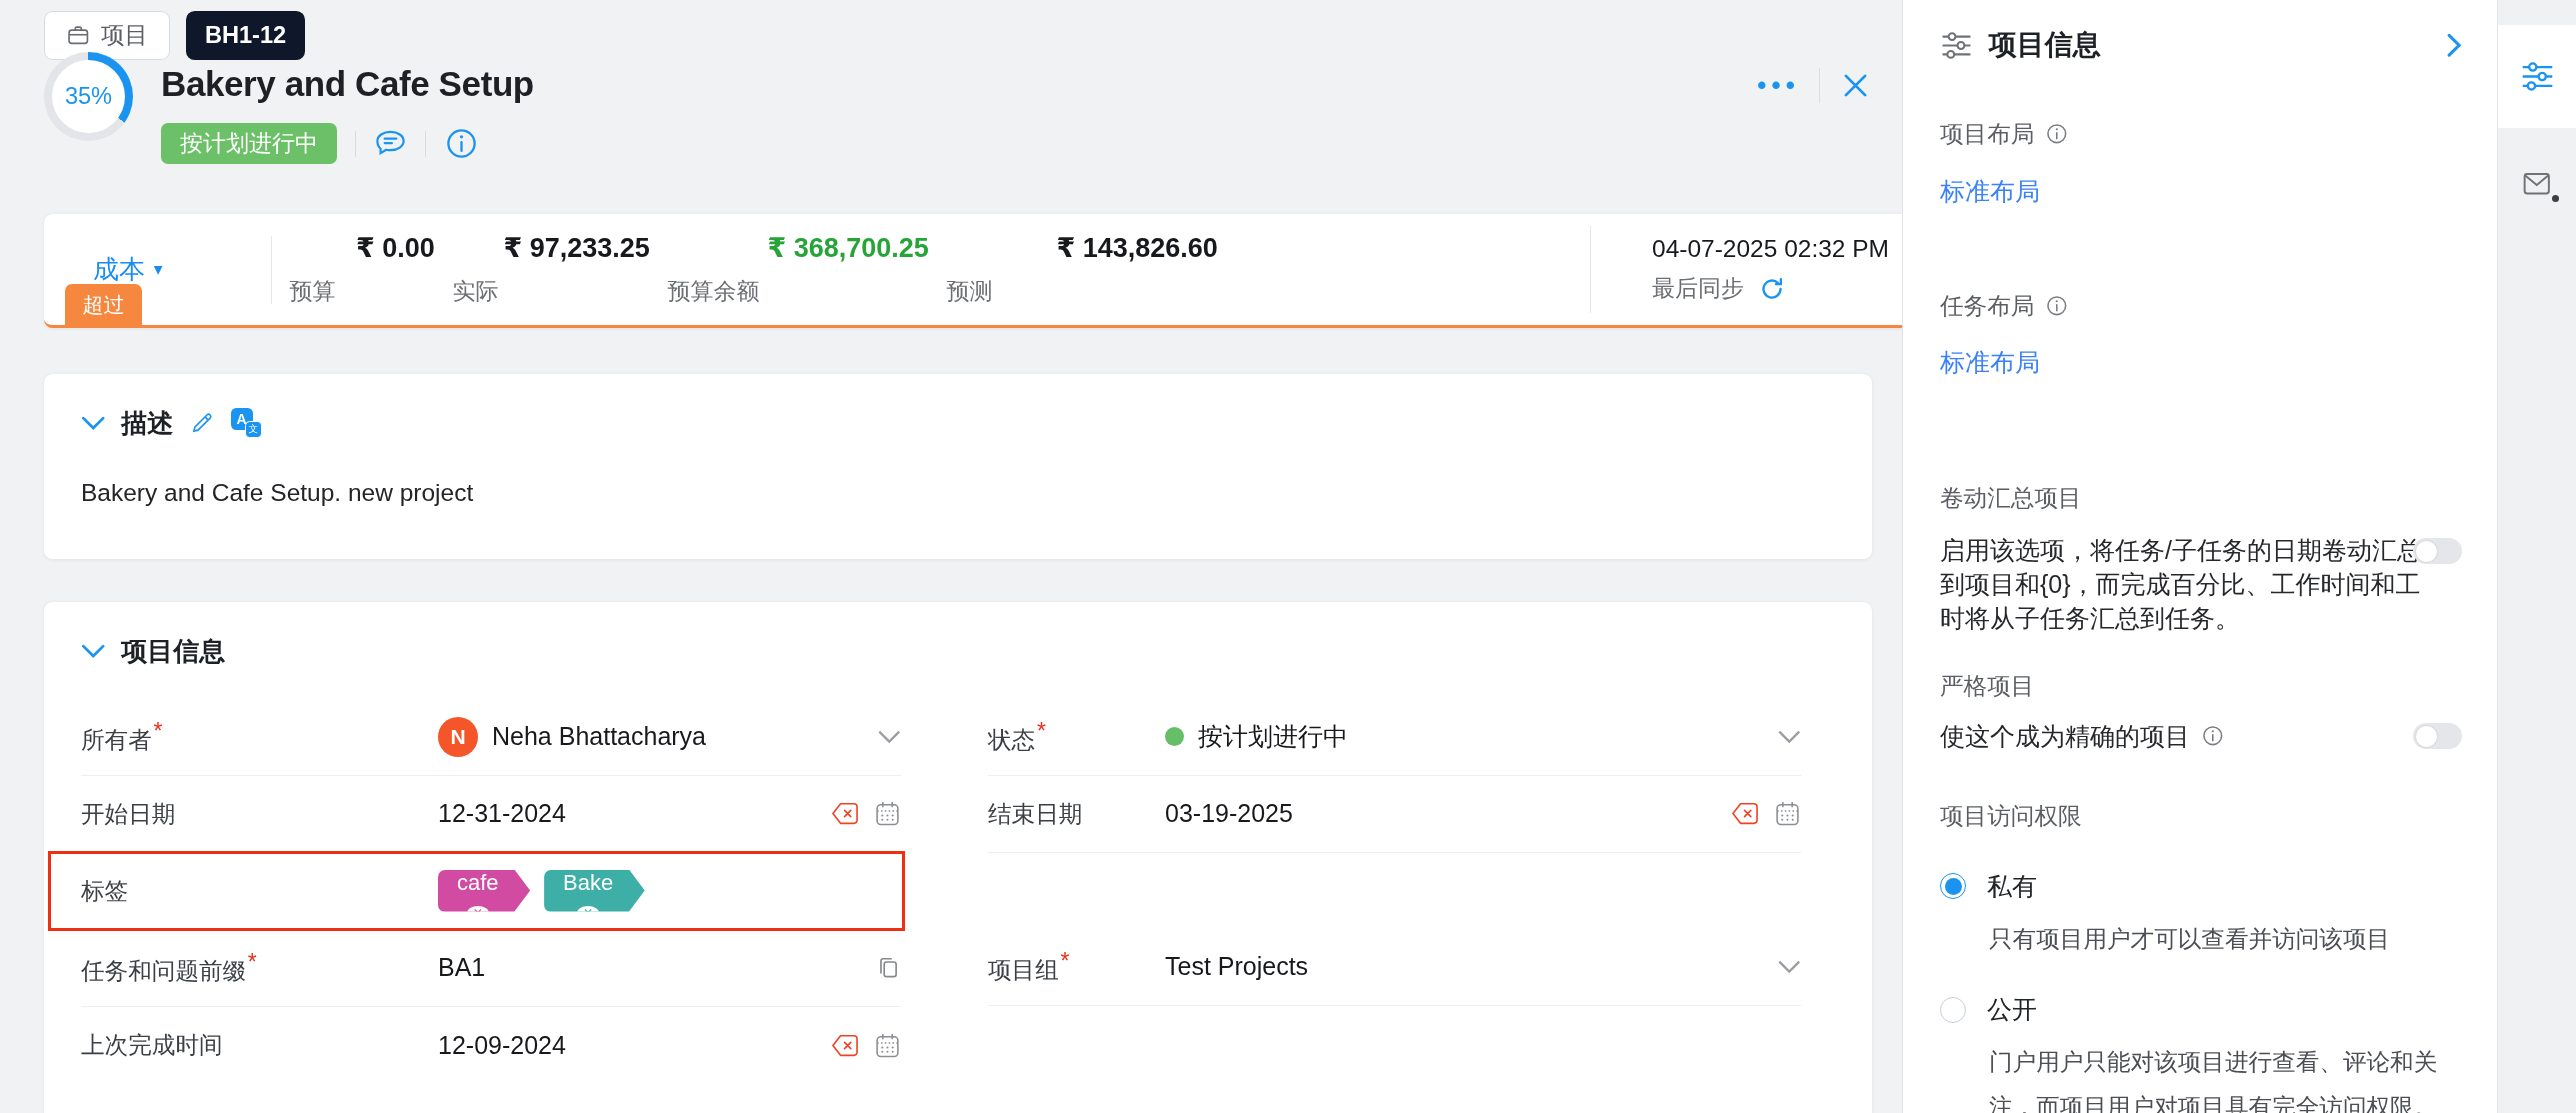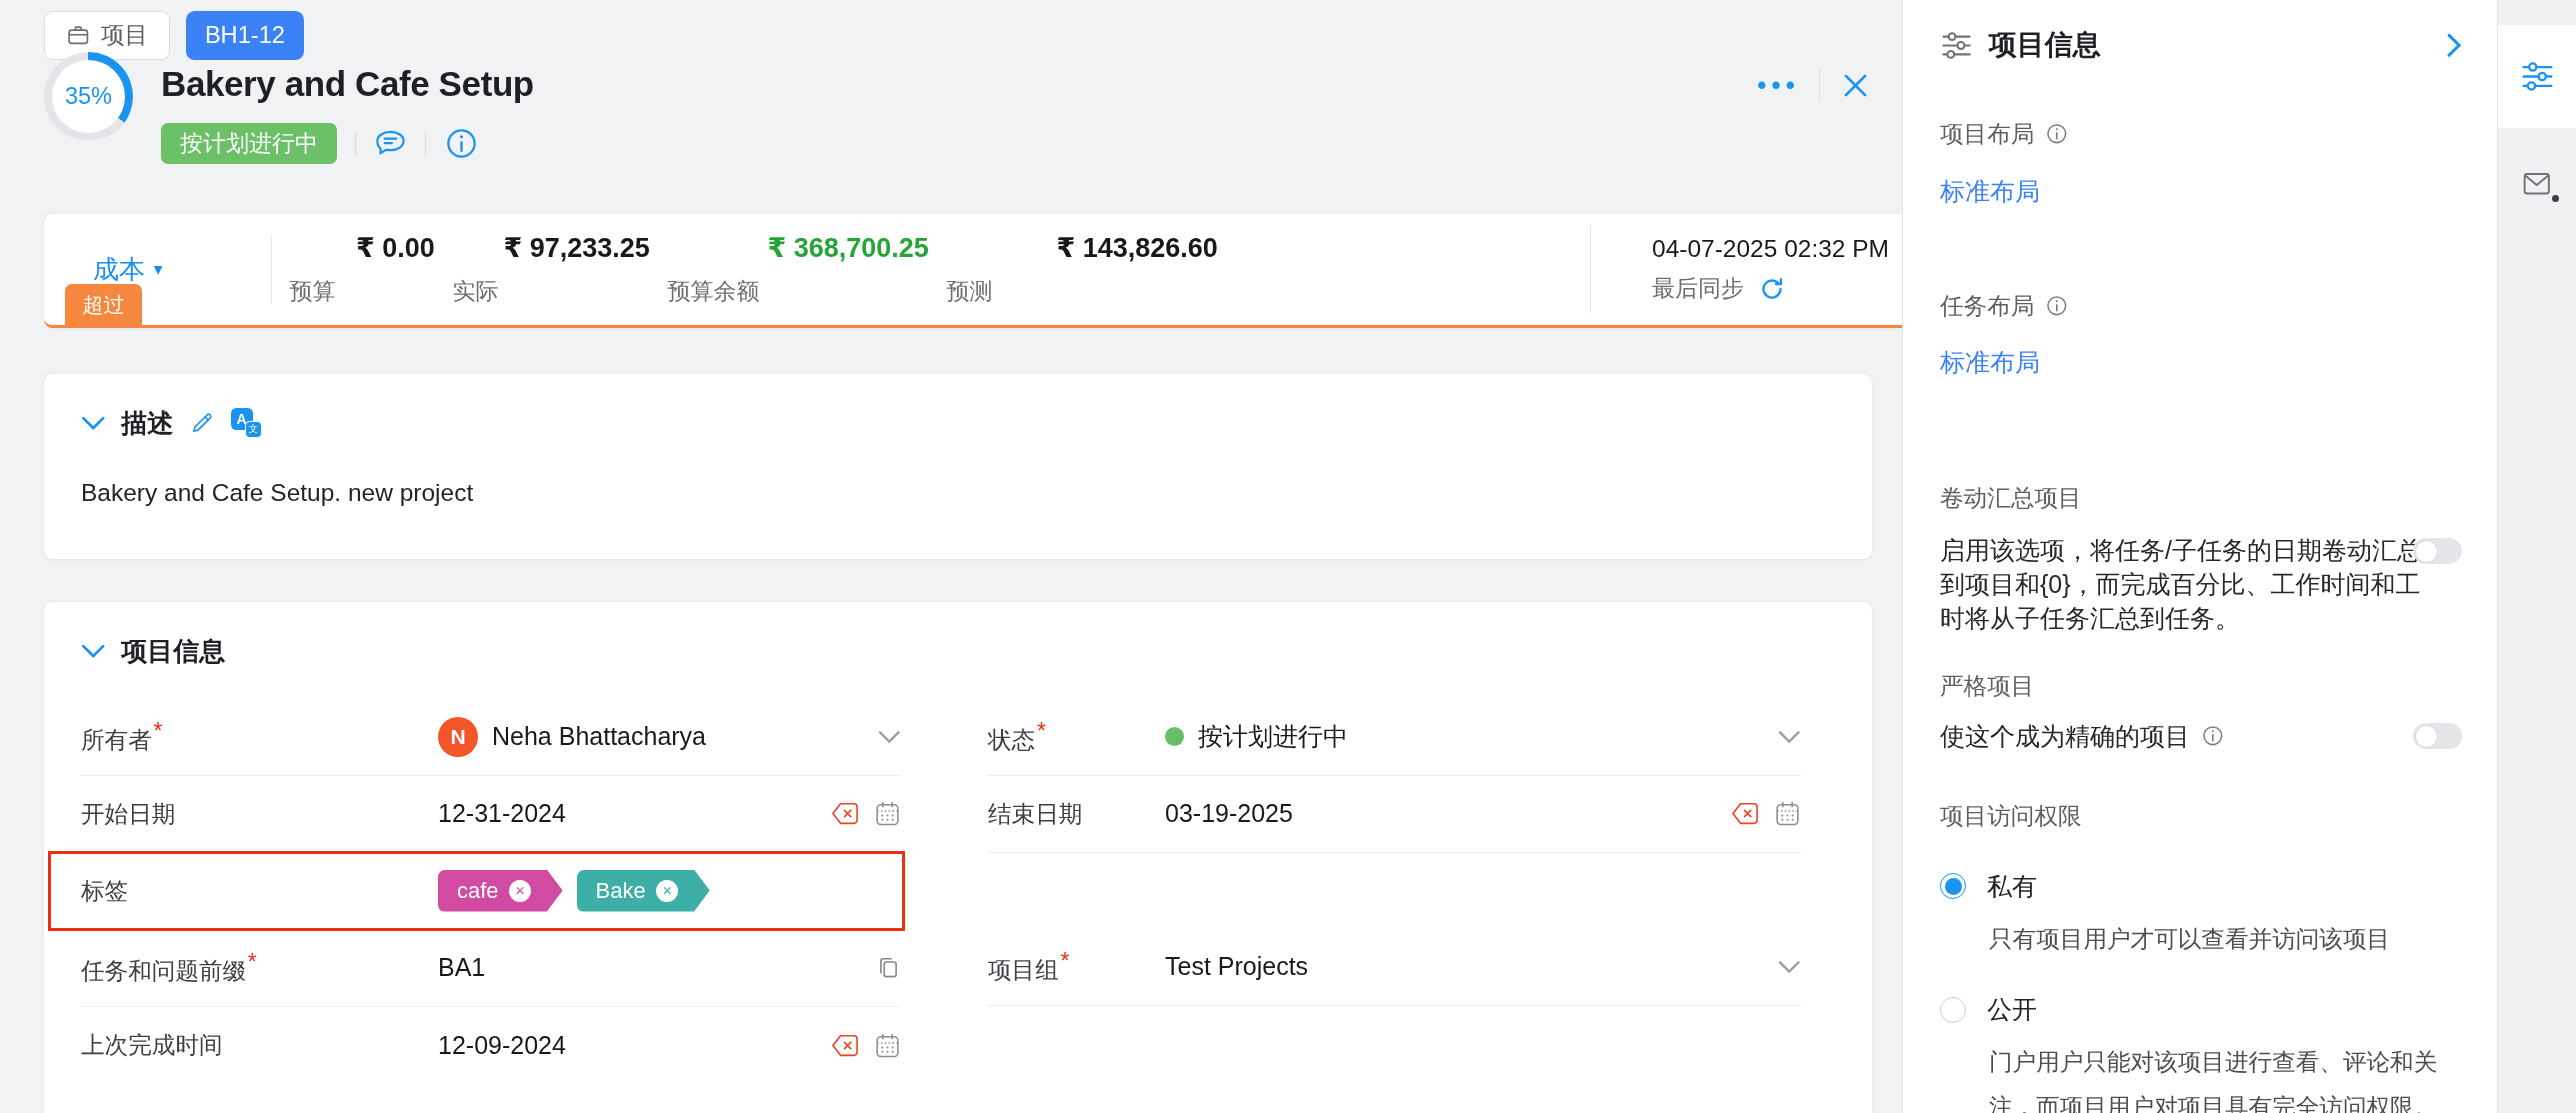--- a/index.html
+++ b/index.html
@@ -9,22 +9,22 @@
     background:#f1f2f4; color:#202428; overflow:hidden; position:relative;
   }
   .page { position:relative; width:2576px; height:1113px; overflow:hidden; }
 
   
   .main { position:absolute; left:0; top:0; width:1902px; height:1113px; background:#f1f2f4; }
 
   .topbar { position:absolute; left:44px; top:10.5px; display:flex; align-items:center; gap:15.7px; }
   .proj-btn { display:flex; align-items:center; gap:10.5px; background:#fff; border:0.9px solid #d9dbde;
     border-radius:8.7px; height:49px; padding:0 21px; color:#5a5d61; font-size:23.6px; cursor:pointer; }
-  .proj-code { background:#3b82f6; color:#fff; border-radius:8.7px; height:49px; padding:0 19px;
-    display:flex; align-items:center; font-size:23.6px; font-weight:400; }
+  .proj-code { background:#0f172a; color:#fff; border-radius:8.7px; height:49px; padding:0 19px;
+    display:flex; align-items:center; font-size:23.6px; font-weight:700; }
 
   .header-row { position:absolute; left:44px; top:52px; width:1828px; display:flex; gap:28px; }
   .progress-ring { width:89px; height:89px; border-radius:50%; flex:0 0 89px;
     background:conic-gradient(#1a94f0 0 35%, #e3e5e8 35% 100%); position:relative;text-align:right; }
   .progress-ring .inner { position:absolute; inset:7.9px; border-radius:50%; background:#fff;
     display:flex; align-items:center; justify-content:center; font-size:23.6px; color:#1a94f0; }
   .title-block { flex:1; padding-top:12.2px; }
   .title-line { display:flex; align-items:flex-start; }
   .page-title { font-size:35px; font-weight:700; color:#1d2125; letter-spacing:-0.4px; }
   .header-actions { margin-left:auto; display:flex; align-items:center; gap:19px; padding-top:3.5px; }
@@ -76,21 +76,21 @@
   .fcol-left .flabel { width:357px; flex:0 0 357px; }
   .fcol-right .flabel { width:177px; flex:0 0 177px; }
   .req { color:#e8301c; font-size:23px; vertical-align:super; margin-left:1.7px; }
   .fvalue { flex:1; display:flex; align-items:center; gap:14px; font-size:25px; color:#17191c; }
   .ficons { display:flex; align-items:center; gap:14px; }
   .avatar { width:40px; height:40px; border-radius:50%; background:#f4562a; color:#fff;
     display:flex; align-items:center; justify-content:center; font-size:21px; font-weight:700; }
   .status-dot { width:19px; height:19px; border-radius:50%; background:#66bf68; }
   .tag { height:42px; display:flex; align-items:center; gap:10.5px; color:#fff; font-size:22px;
     padding:0 31.5px 0 19px; border-radius:7px 0 0 7px;
-    clip-path:polygon(0 0, calc(100% - 15.7px) 0, 100% 50%, calc(100% - 15.7px) 100%, 0 100%); cursor:pointer; }
+    clip-path:polygon(0 0, calc(100% - 15.7px) 0, 100% 50%, calc(100% - 15.7px) 100%, 0 100%); cursor:pointer;flex-direction:column; }
   .tag.pink { background:#d24ba2; } .tag.teal { background:#3dafa7; }
   .tag-x { width:22px; height:22px; border-radius:50%; background:#fff; font-size:12.2px; font-weight:700;
     display:flex; align-items:center; justify-content:center; }
   .tag.pink .tag-x { color:#d24ba2; } .tag.teal .tag-x { color:#3dafa7; }
   .tags-highlight { position:absolute; top:-1.7px; bottom:-2.6px; left:-33px; right:-3.5px;
     border:3.5px solid #ee2f14; pointer-events:none; }
 
   
   .panel { position:absolute; left:1902px; top:0; width:595px; height:1113px; background:#fff;
     border-left:0.9px solid #e1e3e5; padding:0 35px 0 37px; }

